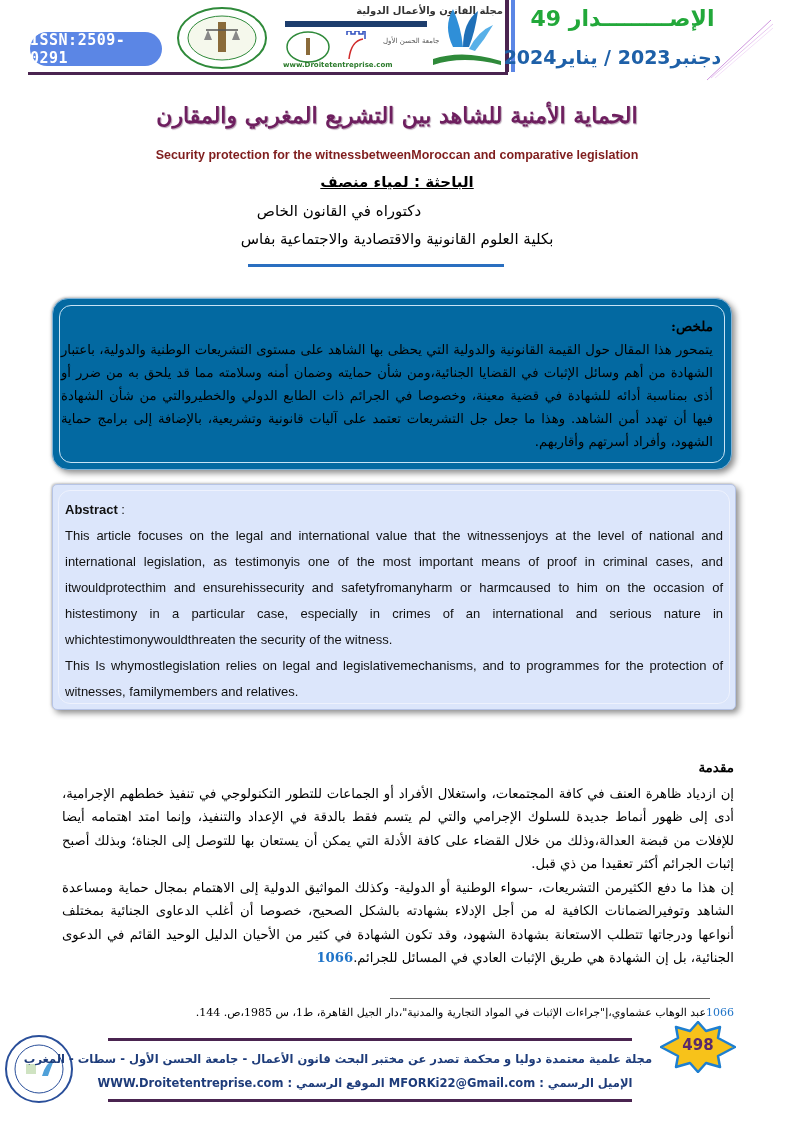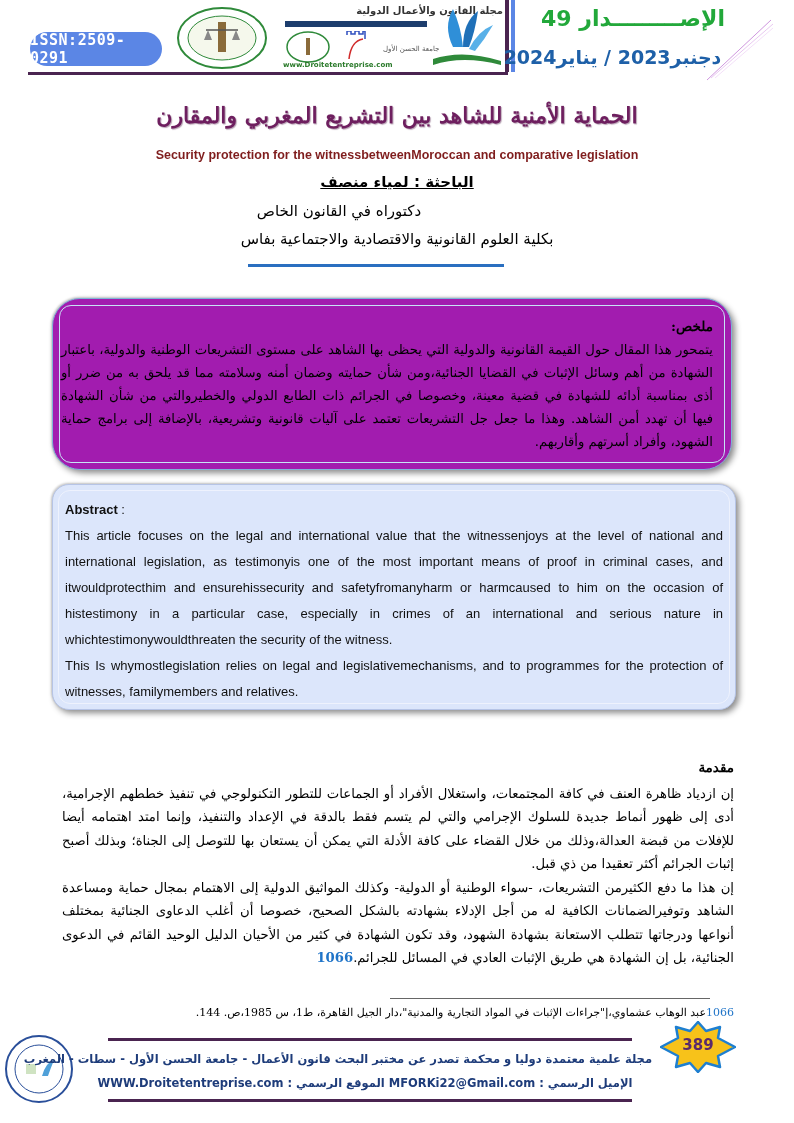--- a/index.html
+++ b/index.html
@@ -5,44 +5,44 @@
   html, body { margin: 0; padding: 0; background: #ffffff; }
   body { width: 794px; height: 1123px; position: relative; overflow: hidden; font-family: "DejaVu Sans", sans-serif; color: #000; }
 
   
   .issn-pill { position: absolute; left: 30px; top: 32px; width: 132px; height: 34px; background: #5b86e5; border-radius: 18px; display: flex; align-items: center; justify-content: center; color: #fff; font-family: "DejaVu Sans Mono", monospace; font-weight: bold; font-size: 15px; letter-spacing: 0.5px; }
   .lab-logo { position: absolute; left: 174px; top: 6px; width: 96px; height: 64px; }
   .journal-logo { position: absolute; left: 283px; top: 5px; width: 220px; height: 66px; }
   .journal-title { position: absolute; right: 0; top: 0; font-size: 10px; color: #333; direction: rtl; white-space: nowrap; font-weight: bold; }
   .journal-sub { position: absolute; left: 2px; top: 16px; width: 142px; height: 6px; background: #1d3d6d; }
   .journal-url { position: absolute; left: 0; bottom: 2px; font-size: 7px; color: #2a7a2a; font-weight: bold; }
-  .univ-text { position: absolute; left: 100px; top: 32px; font-size: 7px; color: #555; margin-top: 8px; }
+  .univ-text { position: absolute; left: 100px; top: 32px; font-size: 7px; color: #555; }
   .divider-v { position: absolute; top: 0; width: 4px; height: 72px; }
   .header-line { position: absolute; left: 28px; top: 72px; width: 480px; height: 3px; background: #4a2450; }
-  .issue-number { position: absolute; left: 520px; top: 6px; width: 205px; direction: rtl; text-align: right; color: #22a83a; font-weight: bold; font-size: 22px; font-family: "DejaVu Sans", sans-serif; }
+  .issue-number { position: absolute; left: 520px; top: 6px; width: 205px; direction: rtl; text-align: center; color: #22a83a; font-weight: bold; font-size: 22px; font-family: "DejaVu Sans", sans-serif; }
   .issue-date { position: absolute; left: 500px; top: 46px; width: 225px; direction: rtl; text-align: center; color: #1e60a8; font-weight: bold; font-size: 19px; }
   .deco-lines { position: absolute; left: 705px; top: 18px; width: 70px; height: 65px; }
 
   
   .title-ar { position: absolute; left: 0; top: 102px; width: 794px; text-align: center; direction: rtl; font-family: "DejaVu Serif", serif; font-size: 22px; font-weight: bold; color: #6e1f5f; text-shadow: 1px 1px 1px #b9a4b5; }
   .title-en { position: absolute; left: 0; top: 148px; width: 794px; text-align: center; color: #7f1d1d; font-size: 12.5px; font-weight: bold; font-family: "Liberation Sans", sans-serif; }
   .author { position: absolute; left: 0; top: 173px; width: 794px; text-align: center; direction: rtl; font-size: 15px; font-weight: bold; font-family: "DejaVu Sans", sans-serif; text-decoration: underline; }
   .degree { position: absolute; left: 0; top: 202px; width: 678px; text-align: center; direction: rtl; font-size: 15px; font-family: "DejaVu Sans", sans-serif; }
   .faculty { position: absolute; left: 0; top: 230px; width: 794px; text-align: center; direction: rtl; font-size: 15px; font-family: "DejaVu Sans", sans-serif; }
   .title-rule { position: absolute; left: 248px; top: 264px; width: 256px; height: 3px; background: #2a6fc0; }
 
   
-  .summary-box { position: absolute; left: 52px; top: 298px; width: 680px; height: 172px; background: #a21caf; border-radius: 28px; box-shadow: 3px 3px 6px #8a8a8a, -1px -1px 2px #cfcfcf; border: 1px solid #7fb3d8; box-sizing: border-box; }
+  .summary-box { position: absolute; left: 52px; top: 298px; width: 680px; height: 172px; background: #0369a1; border-radius: 16px; box-shadow: 3px 3px 6px #8a8a8a, -1px -1px 2px #cfcfcf; border: 1px solid #7fb3d8; box-sizing: border-box; }
   .summary-inner { position: absolute; left: 6px; top: 6px; right: 6px; bottom: 6px; border: 1px solid #c7e3f5; border-radius: 12px; }
   .summary-content { position: absolute; left: 8px; right: 18px; top: 16px; direction: rtl; text-align: justify; font-size: 13.2px; line-height: 23px; font-family: "DejaVu Serif", serif; }
   .summary-heading { font-weight: bold; font-size: 13.5px; }
   .summary-text { text-align-last: right; }
 
   
-  .abstract-box { position: absolute; left: 52px; top: 484px; width: 684px; height: 226px; background: #dce6fb; border-radius: 17px; box-shadow: 3px 3px 6px #8a8a8a, -1px -1px 2px #d0d0d0; border: 1px solid #b6c4e6; box-sizing: border-box; }
+  .abstract-box { position: absolute; left: 52px; top: 484px; width: 684px; height: 226px; background: #dce6fb; border-radius: 5px; box-shadow: 3px 3px 6px #8a8a8a, -1px -1px 2px #d0d0d0; border: 1px solid #b6c4e6; box-sizing: border-box; }
   .abstract-inner { position: absolute; left: 5px; top: 5px; right: 5px; bottom: 5px; border: 1px solid #eef2fd; border-radius: 12px; }
   .abstract-content { position: absolute; left: 12px; right: 12px; top: 12px; font-family: "Liberation Sans", sans-serif; font-size: 13px; line-height: 26px; color: #111; }
   .abstract-heading { font-weight: bold; font-size: 13px; }
   .abstract-para { text-align: justify; margin: 0; }
 
   
   .body-block { position: absolute; left: 62px; top: 756px; width: 672px; direction: rtl; font-family: "DejaVu Serif", serif; font-size: 13.2px; line-height: 23.5px; text-align: justify; }
   .section-heading { font-weight: bold; font-size: 13.5px; margin-bottom: 2px; }
   .body-para { margin: 0; text-align: justify; text-align-last: right; }
   .footnote-ref { color: #1f74c8; font-weight: bold; }
@@ -160,13 +160,13 @@
   <span>الإميل الرسمي :</span>
   <a>MFORKi22@Gmail.com</a>
   <span>الموقع الرسمي :</span>
   <a>WWW.Droitetentreprise.com</a>
 </div>
 <div class="footer-line-bottom"></div>
 
 <svg class="page-badge" viewBox="0 0 76 52">
   <polygon points="38,1 46,10 60,6 58,17 75,26 58,35 60,46 46,42 38,51 30,42 16,46 18,35 1,26 18,17 16,6 30,10" fill="#f7c21a" stroke="#1e7fd0" stroke-width="2.5" stroke-linejoin="round"></polygon>
 </svg>
-<div class="page-number">389</div>
+<div class="page-number">498</div>
 
 </body></html>

